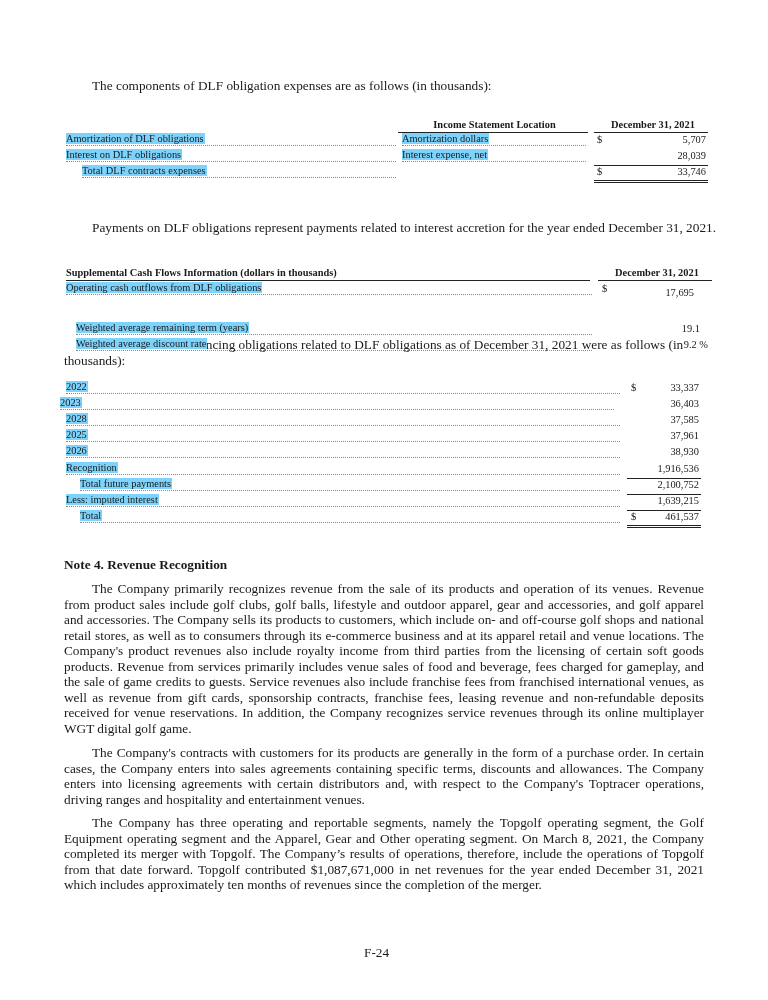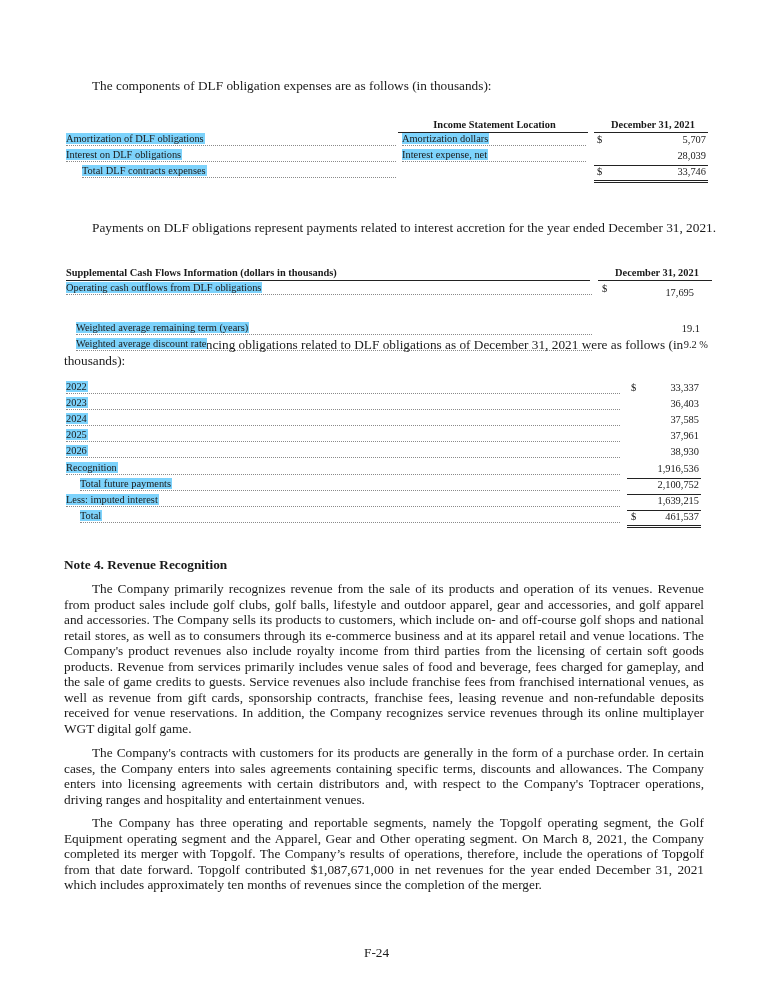--- a/index.html
+++ b/index.html
@@ -81,24 +81,24 @@
   </div>
   <div class="num small" style="left:620px; width:88px; top:339px;">9.2 %</div>
 </div>
 
 <div class="abs para" style="left:64px; top:337px; width:640px; text-indent:28px; padding-top:0;">Future minimum financing obligations related to DLF obligations as of December 31, 2021 were as follows (in thousands):</div>
 
 <div id="future-table">
     <div class="lead small" style="left: 66px; top: 381px; width: 554px; height: 16px;"><div class="dots"></div><span class="lbl">2022</span></div>
     <div class="dollar small" style="left: 631px; top: 382px;">$</div>
     <div class="num small" style="left: 640px; width: 59px; top: 382px;">33,337</div>
-    <div class="lead small" style="left: 66px; top: 397.1px; width: 554px; height: 16px;"><div class="dots"></div><span class="lbl">2023</span></div>
+    <div class="lead small" style="left: 60px; top: 397.1px; width: 554px; height: 16px;"><div class="dots"></div><span class="lbl">2023</span></div>
     <div class="dollar small" style="left: 631px; top: 398.1px;"></div>
     <div class="num small" style="left: 640px; width: 59px; top: 398.1px;">36,403</div>
-    <div class="lead small" style="left: 66px; top: 413.2px; width: 554px; height: 16px;"><div class="dots"></div><span class="lbl">2024</span></div>
+    <div class="lead small" style="left: 66px; top: 413.2px; width: 554px; height: 16px;"><div class="dots"></div><span class="lbl">2028</span></div>
     <div class="dollar small" style="left: 631px; top: 414.2px;"></div>
     <div class="num small" style="left: 640px; width: 59px; top: 414.2px;">37,585</div>
     <div class="lead small" style="left: 66px; top: 429.3px; width: 554px; height: 16px;"><div class="dots"></div><span class="lbl">2025</span></div>
     <div class="dollar small" style="left: 631px; top: 430.3px;"></div>
     <div class="num small" style="left: 640px; width: 59px; top: 430.3px;">37,961</div>
     <div class="lead small" style="left: 66px; top: 445.4px; width: 554px; height: 16px;"><div class="dots"></div><span class="lbl">2026</span></div>
     <div class="dollar small" style="left: 631px; top: 446.4px;"></div>
     <div class="num small" style="left: 640px; width: 59px; top: 446.4px;">38,930</div>
     <div class="lead small" style="left: 66px; top: 461.5px; width: 554px; height: 16px;"><div class="dots"></div><span class="lbl">Recognition</span></div>
     <div class="dollar small" style="left: 631px; top: 462.5px;"></div>

